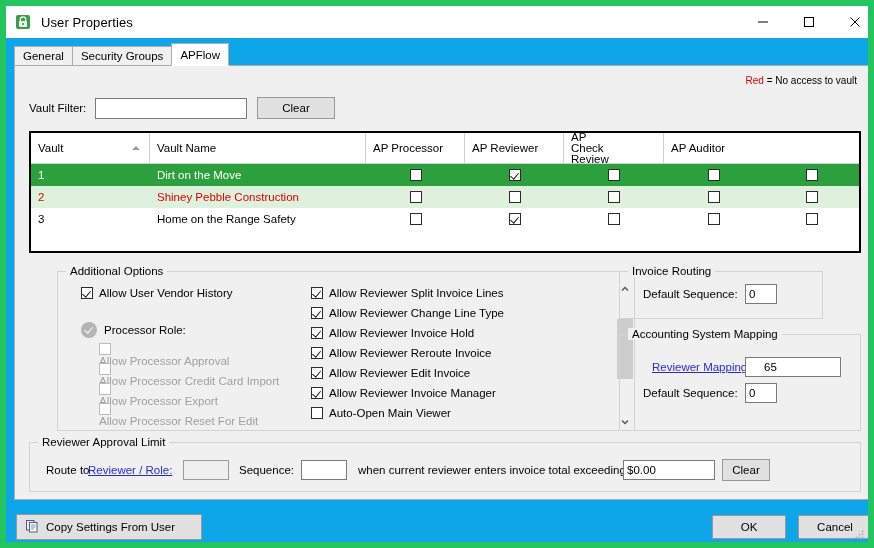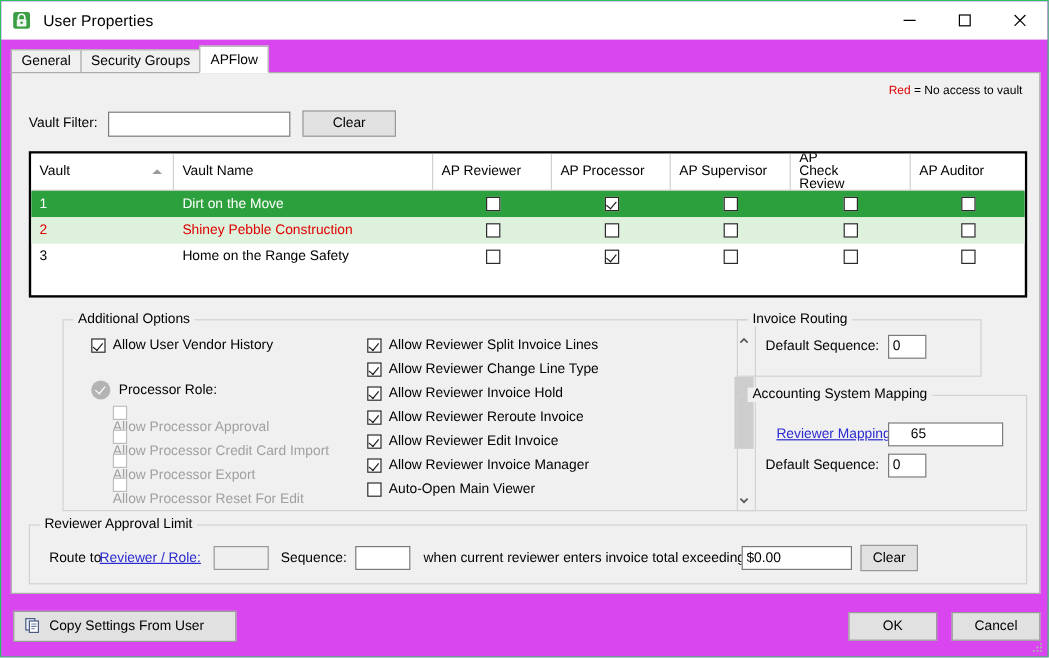--- a/index.html
+++ b/index.html
@@ -11,22 +11,22 @@
     font-family: "Liberation Sans", sans-serif;
     font-size: 11.5px;
     color: #000000;
     -webkit-font-smoothing: antialiased;
   }
   .window {
     position: relative;
     width: 874px;
     height: 548px;
     box-sizing: border-box;
-    border: 1px solid #22c55e;
-    background: #d946ef;
+    border: 6px solid #22c55e;
+    background: #0ea5e9;
     overflow: hidden;
   }
   
   .titlebar {
     position: absolute;
     left: 0; top: 0;
     width: 872px;
     height: 32px;
     background: #ffffff;
     display: flex;
@@ -412,27 +412,24 @@
     <div class="grid">
       <div class="grid-head">
         <div class="gh" style="width:119px">
           <span>Vault</span>
           <span class="sort-arrow"></span>
         </div>
         <div class="gh" style="width:216px">
           <span>Vault Name</span>
         </div>
         <div class="gh" style="width:99px">
+          <span>AP Processor</span>
+        </div>
+        <div class="gh" style="width:99px">
           <span>AP Reviewer</span>
-        </div>
-        <div class="gh" style="width:99px">
-          <span>AP Processor</span>
-        </div>
-        <div class="gh" style="width:100px">
-          <span>AP Supervisor</span>
         </div>
         <div class="gh wrap" style="width:100px">
           <span style="display:block;width:44px">AP Check Review</span>
         </div>
         <div class="gh" style="width:95px">
           <span>AP Auditor</span>
         </div>
       </div>
 
       <div class="grid-row sel">

